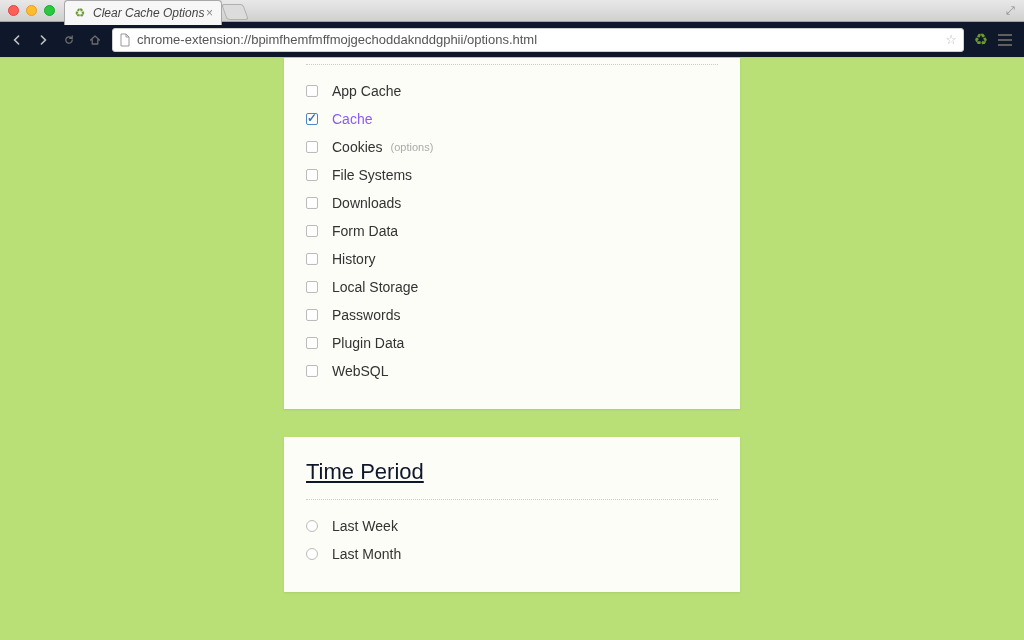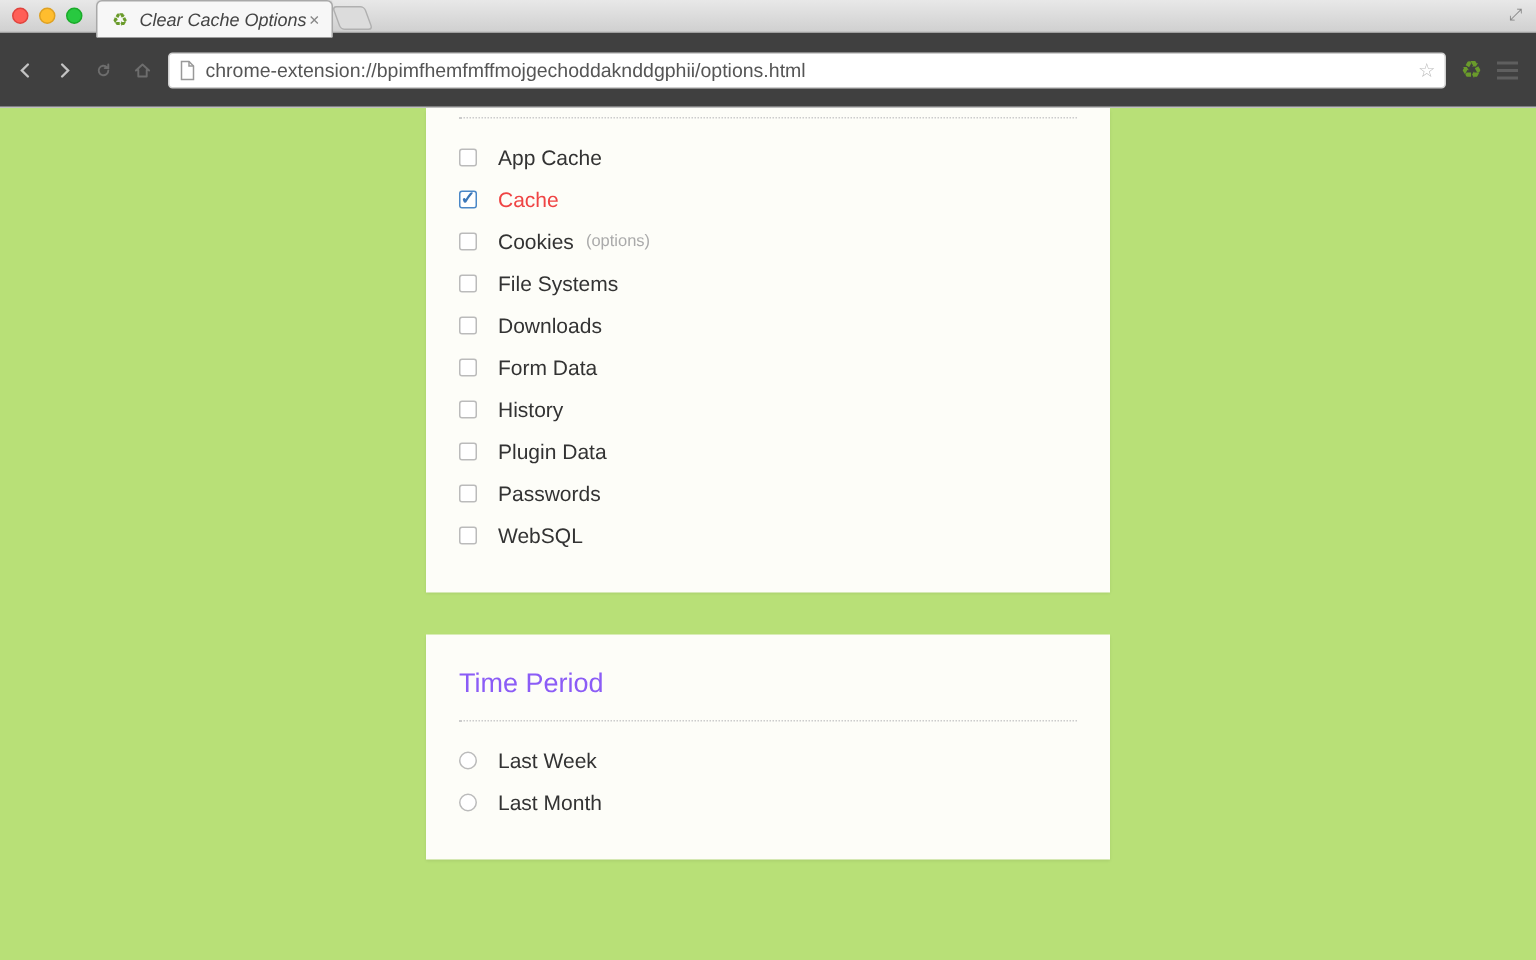--- a/index.html
+++ b/index.html
@@ -60,22 +60,22 @@
     position: absolute; left: 224px; top: -18px;
     width: 22px; height: 16px;
     background: #dcdcdc;
     border: 1px solid #b0b0b0;
     border-radius: 3px;
     transform: skewX(20deg);
   }
 
   
   .toolbar {
-    height: 50px;
-    background: #404040;
+    height: 36px;
+    background: #0f172a;
     border-bottom: 1px solid #bfbfbf;
     display: flex;
     align-items: center;
     padding: 0 8px;
     gap: 8px;
     position: relative;
     z-index: 4;
   }
   .nav-btn {
     width: 18px; height: 18px; display: flex; align-items: center; justify-content: center;
@@ -123,23 +123,24 @@
   }
   .panel-inner { padding: 0 22px 24px 22px; }
   .panel.first .panel-inner { padding-top: 0; }
   .dotted-sep {
     border: none;
     border-top: 1px dotted #ccc;
     margin: 0 0 12px 0;
   }
   .panel h2 {
     font-weight: 300;
-    font-size: 18px;
-    color: #8b5cf6;
+    font-size: 22px;
+    color: #0f172a;
     padding: 22px 0 14px 0;
+    text-decoration: underline;
   }
 
   .check-row, .radio-row {
     display: flex;
     align-items: center;
     height: 28px;
     font-size: 14px;
     color: #333;
   }
   .check-row input[type=checkbox], .radio-row input[type=radio] {
@@ -170,21 +171,21 @@
   }
   .radio-row input[type=radio]:checked::after {
     content: "";
     position: absolute;
     left: 2px; top: 2px;
     width: 6px; height: 6px;
     background: #3a76b8;
     border-radius: 50%;
   }
   .check-row label, .radio-row label { cursor: pointer; }
-  .selected-green { color: #ef4444; font-weight: 500; text-align: right; }
+  .selected-green { color: #8b5cf6; font-weight: 500; text-align: right; }
   .opt-link {
     font-size: 11px;
     color: #aaa;
     margin-left: 8px;
   }
 </style>
 </head>
 <body>
 
 <div class="titlebar">
@@ -274,25 +275,29 @@
             <div class="check-row">
               <input type="checkbox" style="">
               <label>Form Data</label>
             </div>
             <div class="check-row">
               <input type="checkbox" style="">
               <label>History</label>
             </div>
             <div class="check-row">
               <input type="checkbox" style="">
+              <label>Local Storage</label>
+            </div>
+            <div class="check-row">
+              <input type="checkbox" style="">
+              <label>Passwords</label>
+            </div>
+            <div class="check-row">
+              <input type="checkbox" style="">
               <label>Plugin Data</label>
-            </div>
-            <div class="check-row">
-              <input type="checkbox" style="">
-              <label>Passwords</label>
             </div>
             <div class="check-row">
               <input type="checkbox" style="">
               <label>WebSQL</label>
             </div>
           </div>
       </div>
     </div>
 
     <div class="panel">

